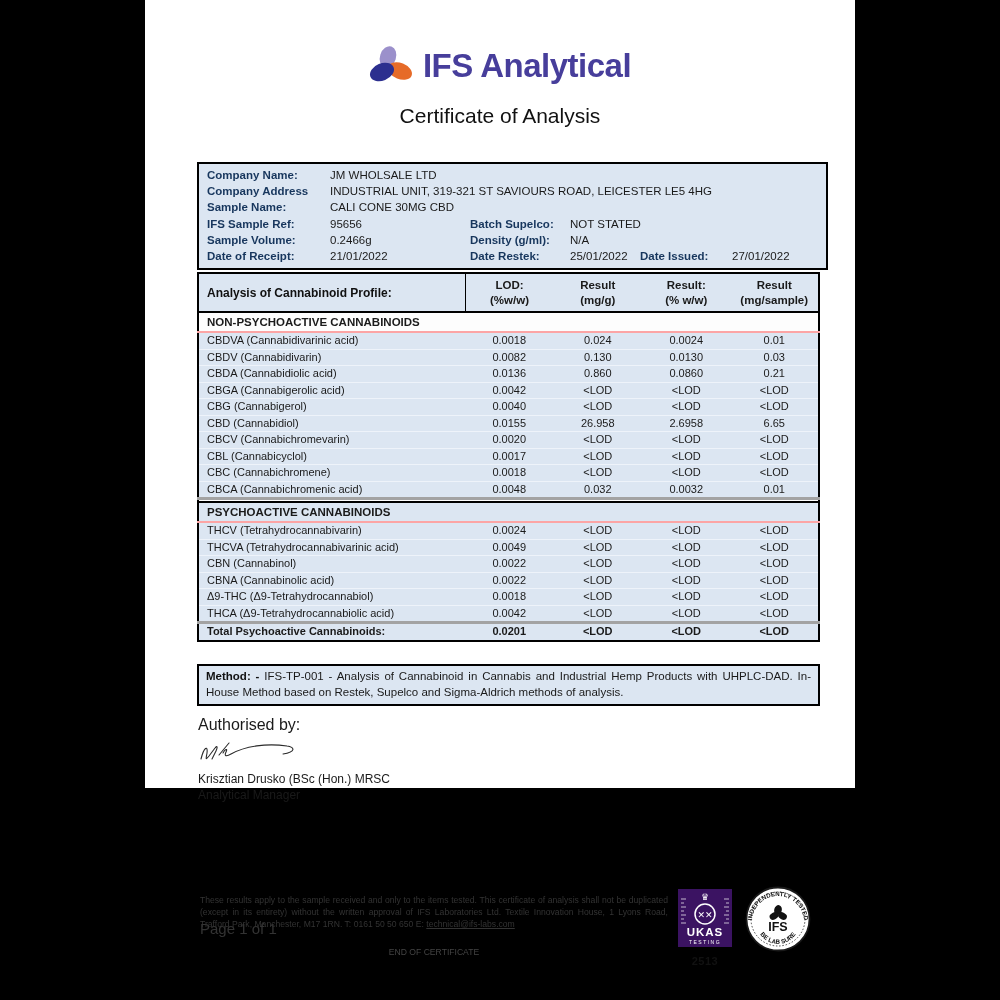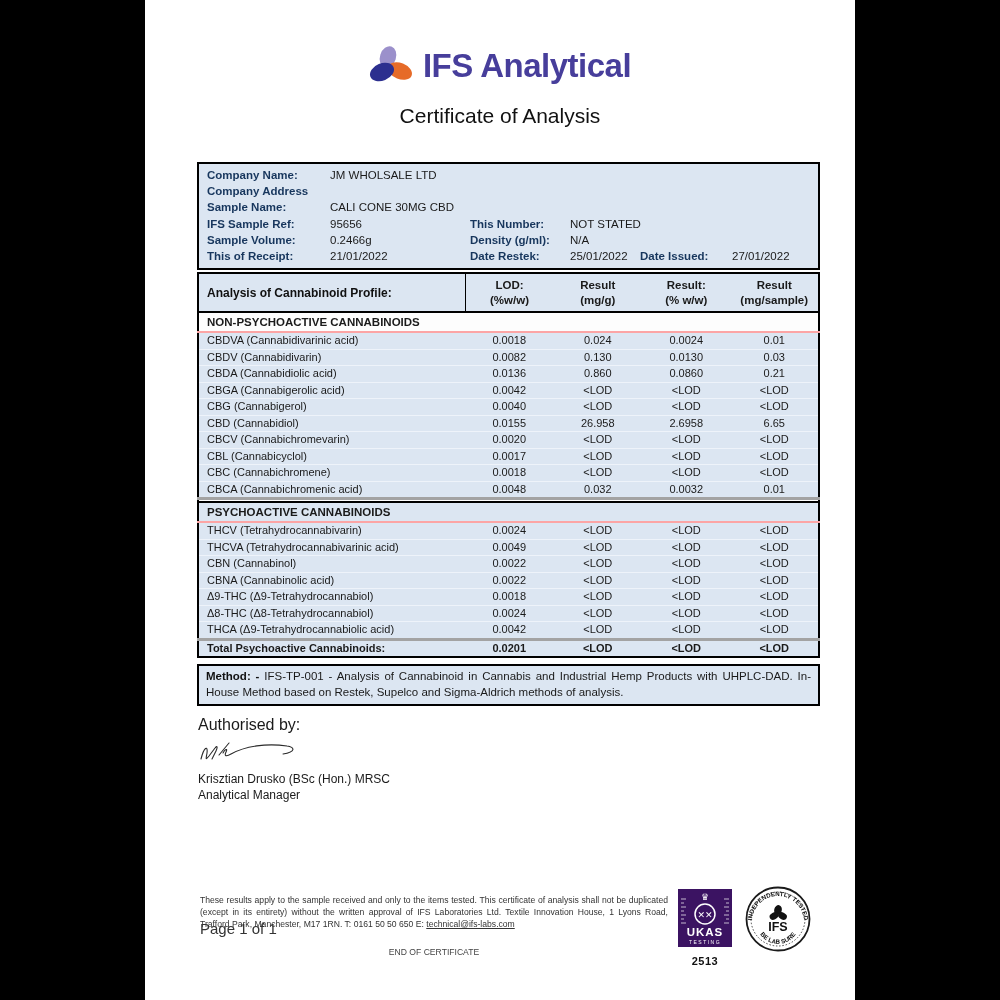--- a/index.html
+++ b/index.html
@@ -1,26 +1,26 @@
 <!DOCTYPE html>
 <html><head>
 <meta charset="utf-8">
 <style>
   html,body { margin:0; padding:0; background:#000; }
   body { width:1000px; height:1000px; overflow:hidden; font-family:"Liberation Sans", sans-serif; }
-  .page { position:relative; width:710px; height:1000px; margin:0 auto; background:#fff; color:#1a1a1a; }
+  .page { position:relative; width:710px; height:788px; margin:0 auto; background:#fff; color:#1a1a1a; }
 
   
   .logo-row { position:absolute; top:44px; left:0; width:100%; display:flex; justify-content:center; align-items:center; gap:8px; }
   .logo-text { font-size:33px; font-weight:bold; color:#473e9b; letter-spacing:-0.5px; }
   .cert-title { position:absolute; top:104px; left:0; width:100%; text-align:center; font-size:21px; color:#111; }
 
   
   .company-box { position:absolute; top:162px; left:52px; width:619px; background:#dce6f2; border:2px solid #000;
-                 padding:3px 0 4px 0; font-size:11.5px; }
+                 padding:3px 8px 4px 0; font-size:11.5px; }
   .company-row { display:grid; grid-template-columns:131px 140px 100px 70px 92px 1fr; line-height:16.2px; }
   .company-row .lbl { font-weight:bold; color:#17365d; padding-left:8px; }
   .company-row .lbl2 { font-weight:bold; color:#17365d; }
   .company-row .val { color:#1a1a1a; }
   .span5 { grid-column:2 / 7; }
   .span3 { grid-column:4 / 7; }
 
   
   table.analysis { position:absolute; left:52px; width:623px; border-collapse:collapse; table-layout:fixed;
                    border:2px solid #000; font-size:11px; }
@@ -79,39 +79,40 @@
   </div>
   <div class="cert-title">Certificate of Analysis</div>
 
   <div class="company-box">
     <div class="company-row">
       <span class="lbl">Company Name:</span>
       <span class="val span5">JM WHOLSALE LTD</span>
     </div>
     <div class="company-row">
       <span class="lbl">Company Address</span>
+      <span class="val span5">INDUSTRIAL UNIT, 319-321 ST SAVIOURS ROAD, LEICESTER LE5 4HG</span>
     </div>
     <div class="company-row">
       <span class="lbl">Sample Name:</span>
       <span class="val span5">CALI CONE 30MG CBD</span>
     </div>
     <div class="company-row">
       <span class="lbl">IFS Sample Ref:</span>
       <span class="val">95656</span>
-      <span class="lbl2">This Number:</span>
+      <span class="lbl2">Batch Supelco:</span>
       <span class="val span3">NOT STATED</span>
     </div>
     <div class="company-row">
       <span class="lbl">Sample Volume:</span>
       <span class="val">0.2466g</span>
       <span class="lbl2">Density (g/ml):</span>
       <span class="val span3">N/A</span>
     </div>
     <div class="company-row">
-      <span class="lbl">This of Receipt:</span>
+      <span class="lbl">Date of Receipt:</span>
       <span class="val">21/01/2022</span>
       <span class="lbl2">Date Restek:</span>
       <span class="val">25/01/2022</span>
       <span class="lbl2">Date Issued:</span>
       <span class="val">27/01/2022</span>
     </div>
   </div>
 
   <table class="analysis" id="table-non">
     <colgroup>
@@ -258,27 +259,20 @@
         <tr>
           <td>CBNA (Cannabinolic acid)</td>
           <td>0.0022</td>
           <td>&lt;LOD</td>
           <td>&lt;LOD</td>
           <td>&lt;LOD</td>
         </tr>
         <tr>
           <td>Δ9-THC (Δ9-Tetrahydrocannabiol)</td>
           <td>0.0018</td>
-          <td>&lt;LOD</td>
-          <td>&lt;LOD</td>
-          <td>&lt;LOD</td>
-        </tr>
-        <tr>
-          <td>Δ8-THC (Δ8-Tetrahydrocannabiol)</td>
-          <td>0.0024</td>
           <td>&lt;LOD</td>
           <td>&lt;LOD</td>
           <td>&lt;LOD</td>
         </tr>
         <tr>
           <td>THCA (Δ9-Tetrahydrocannabiolic acid)</td>
           <td>0.0042</td>
           <td>&lt;LOD</td>
           <td>&lt;LOD</td>
           <td>&lt;LOD</td>

